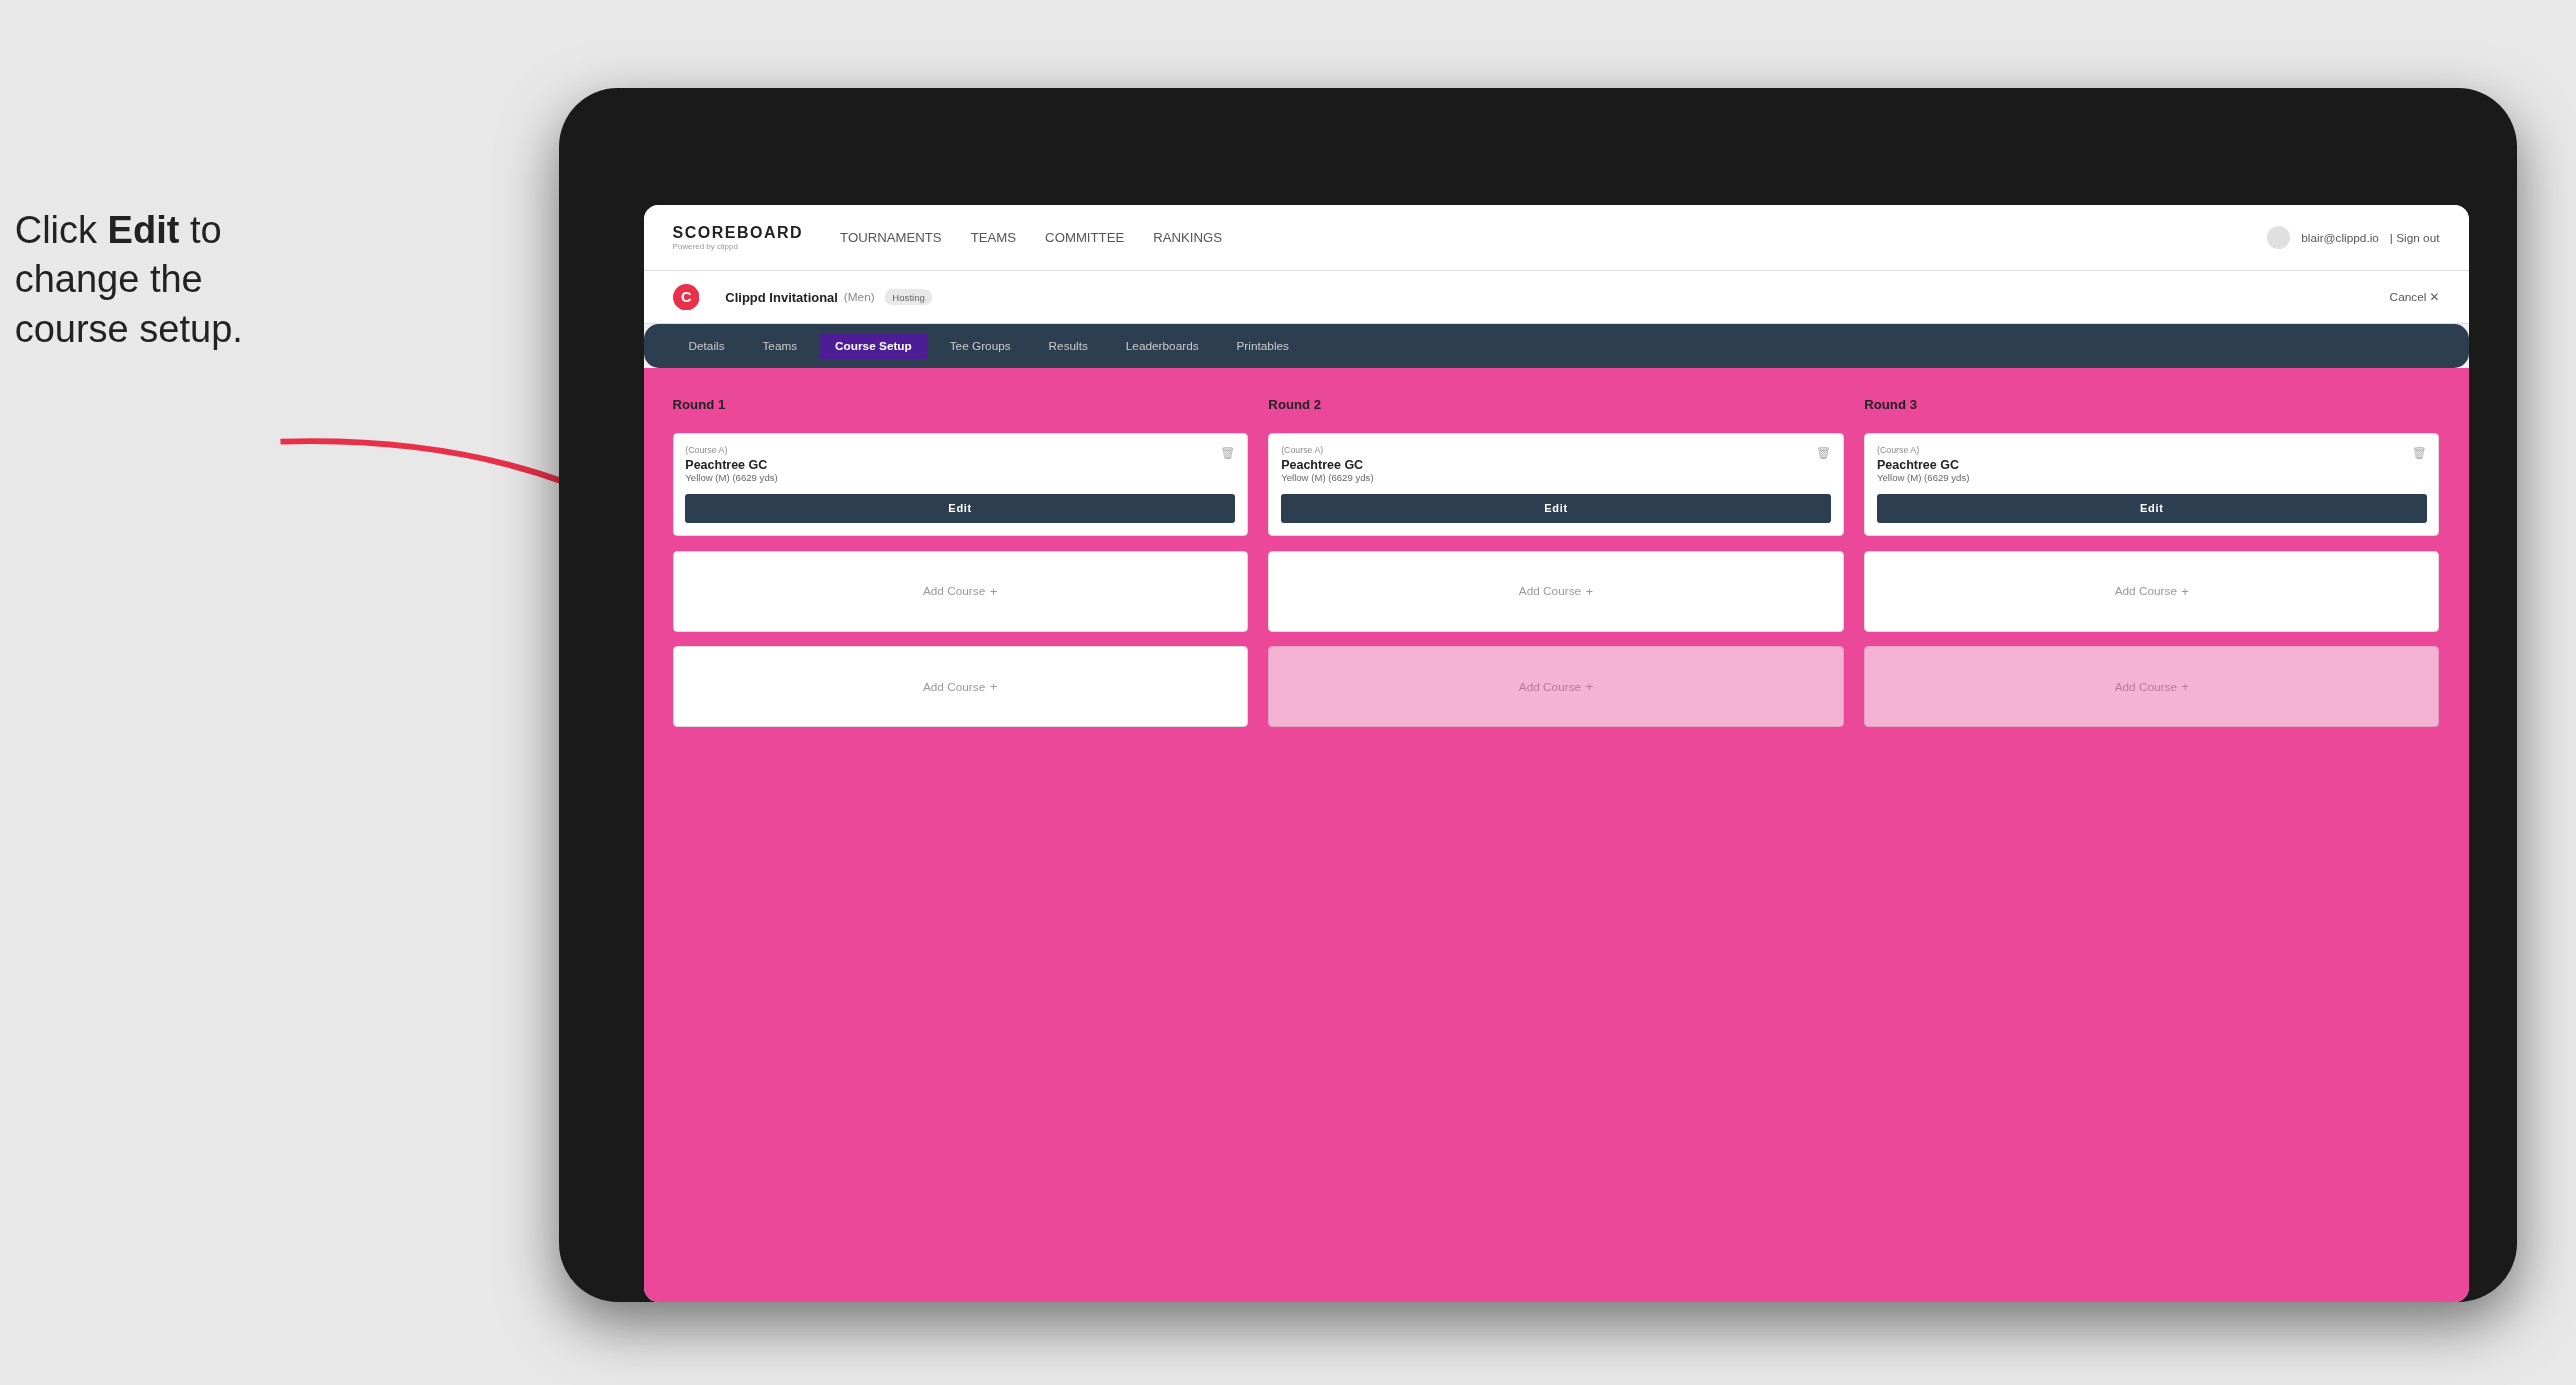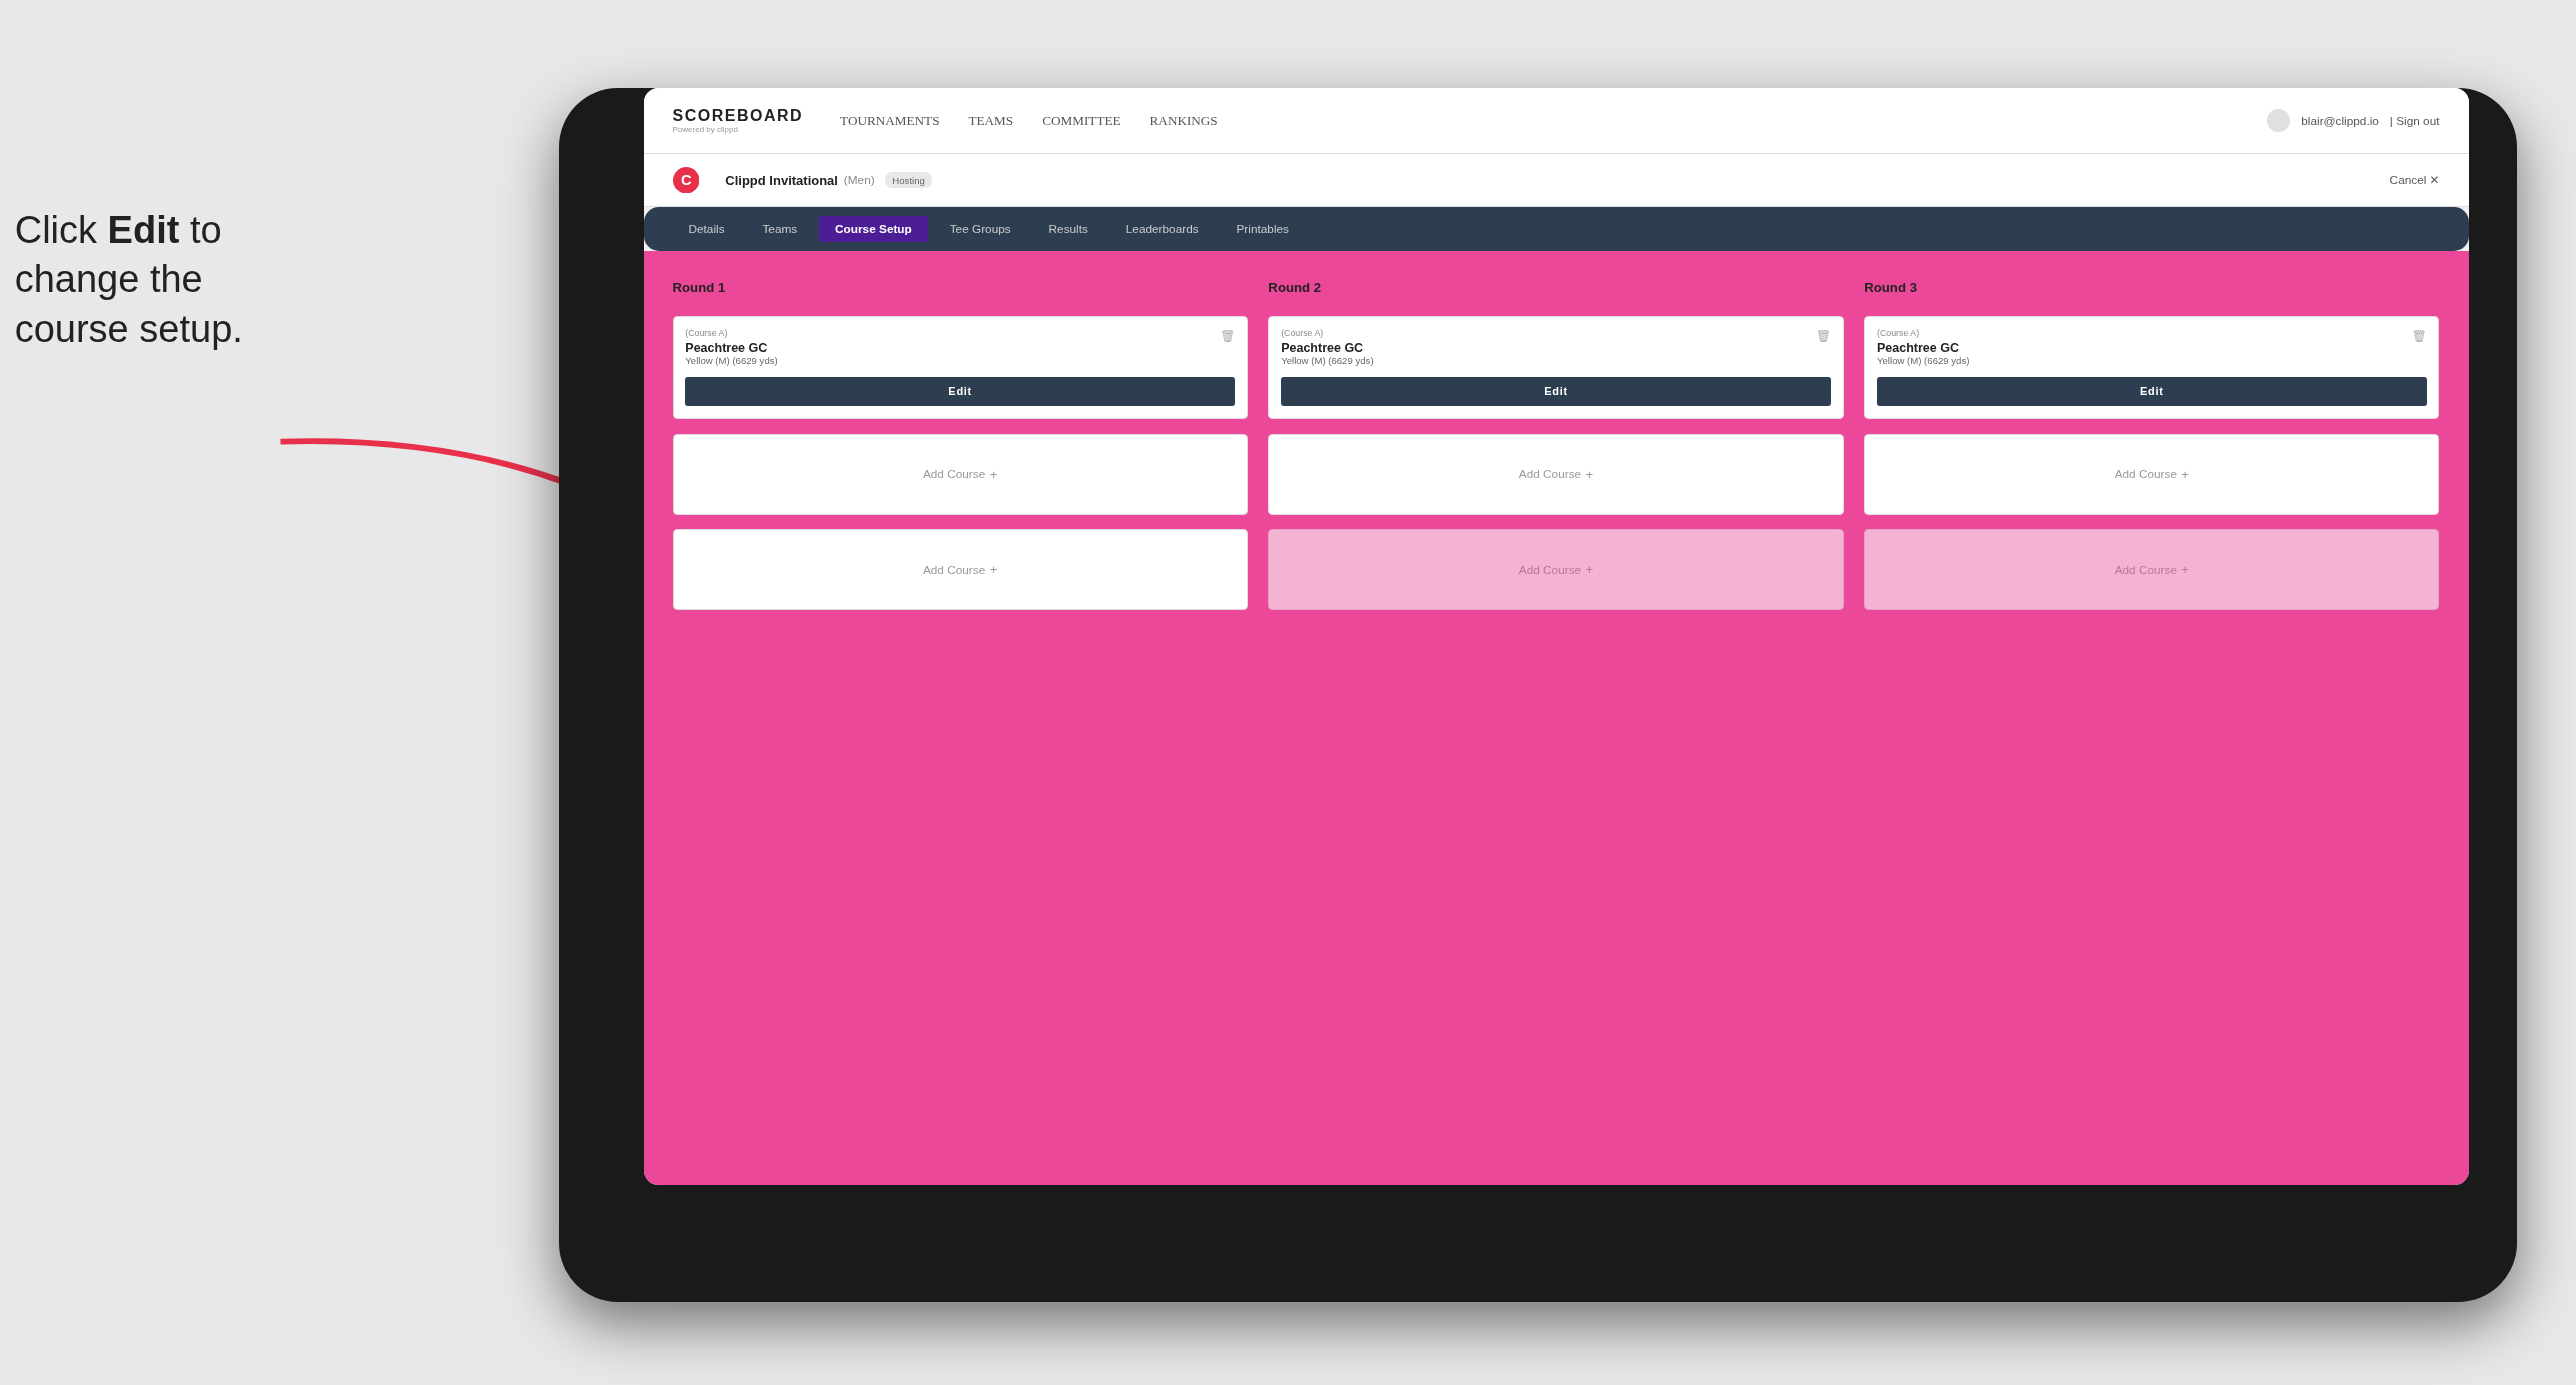--- a/index.html
+++ b/index.html
@@ -29,21 +29,21 @@
     
     .tablet-frame {
       position: absolute;
       left: 559px;
       top: 88px;
       width: 1958px;
       height: 1214px;
       background: #1a1a1a;
       border-radius: 59px;
       display: flex;
-      align-items: flex-start;
+      align-items: flex-end;
       justify-content: center;
       box-shadow: 0 22px 59px rgba(0,0,0,0.5);
       padding-left: 36px;
     }
 
     .tablet-screen {
       width: 1825px;
       height: 1097px;
       background: #f0f0f0;
       border-radius: 14.7px;
@@ -78,21 +78,20 @@
 
     .logo-sub {
       font-size: 8px;
       color: #999;
     }
 
     .nav-links {
       display: flex;
       gap: 29px;
       flex: 1;
-      font-family: Liberation Serif, serif;
     }
 
     .nav-link {
       font-size: 13.2px;
       color: #555;
       text-decoration: none;
       font-weight: 500;
       cursor: pointer;
     }
 

